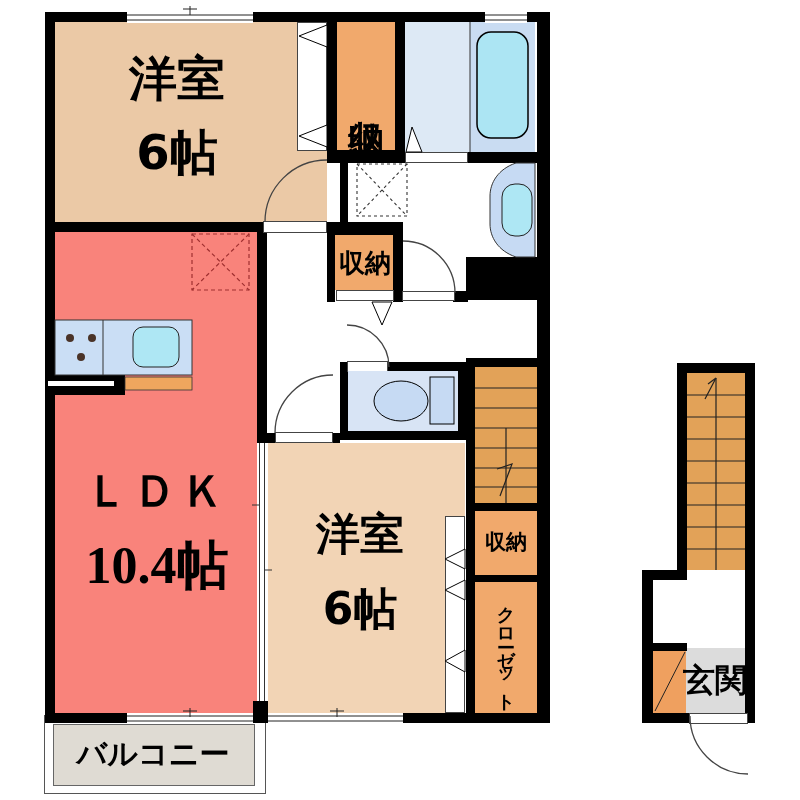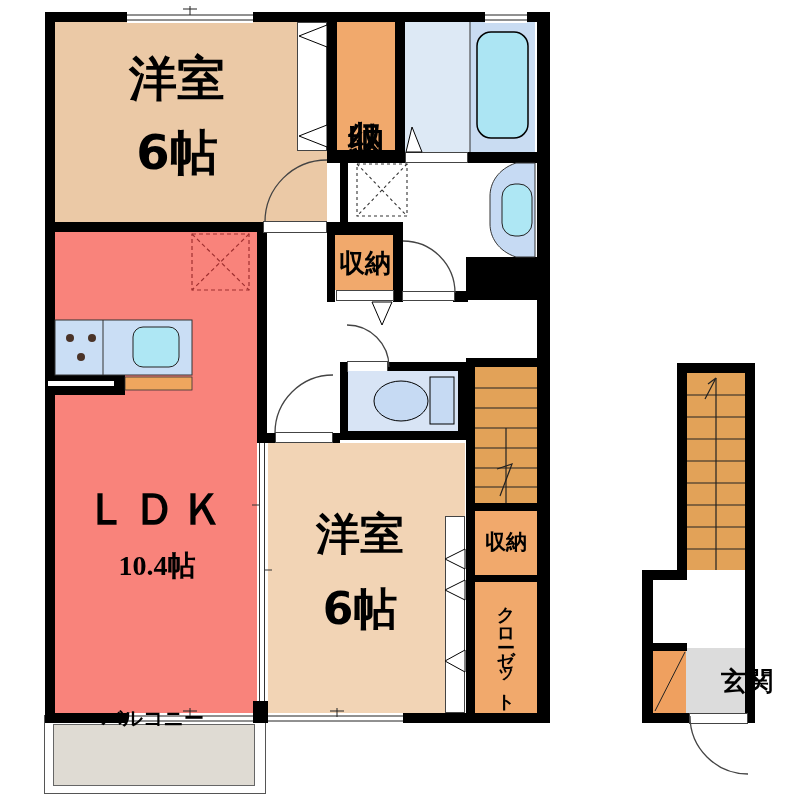--- a/index.html
+++ b/index.html
@@ -208,29 +208,29 @@
     <span>洋室</span>
     <span>6帖</span>
   </div>
 
   <div class="label v" style="left:336px;top:38px;width:60px;height:112px;font-size:36px;"><span>収納</span></div>
 
   <div class="label" style="left:328px;top:246px;width:74px;height:34px;font-size:26px;"><span>収納</span></div>
 
   <div class="label" style="left:62px;top:462px;width:190px;height:140px;font-size:44px;flex-direction:column;font-family:Liberation Serif, serif;">
     <span style="letter-spacing:4px;">ＬＤＫ</span>
-    <span style="font-size:28px;">10.4帖</span>
+    <span style="font-size:52px;">10.4帖</span>
   </div>
 
   <div class="label" style="left:275px;top:492px;width:170px;height:160px;font-size:44px;flex-direction:column;line-height:1.7;">
     <span>洋室</span>
     <span>6帖</span>
   </div>
 
   <div class="label" style="left:473px;top:527px;width:66px;height:30px;font-size:21px;"><span>収納</span></div>
 
   <div class="label v" style="left:478px;top:586px;width:56px;height:124px;font-size:18px;letter-spacing:1px;"><span>クローゼット</span></div>
 
-  <div class="label" style="left:58px;top:698px;width:190px;height:40px;font-size:20px;"><span>バルコニー</span></div>
-
-  <div class="label" style="left:714px;top:664px;width:66px;height:34px;font-size:26px;text-align:center;"><span>玄関</span></div>
+  <div class="label" style="left:58px;top:734px;width:190px;height:40px;font-size:30px;"><span>バルコニー</span></div>
+
+  <div class="label" style="left:682px;top:664px;width:66px;height:34px;font-size:32px;text-align:center;"><span>玄関</span></div>
 
 </div>
 
 </body></html>

